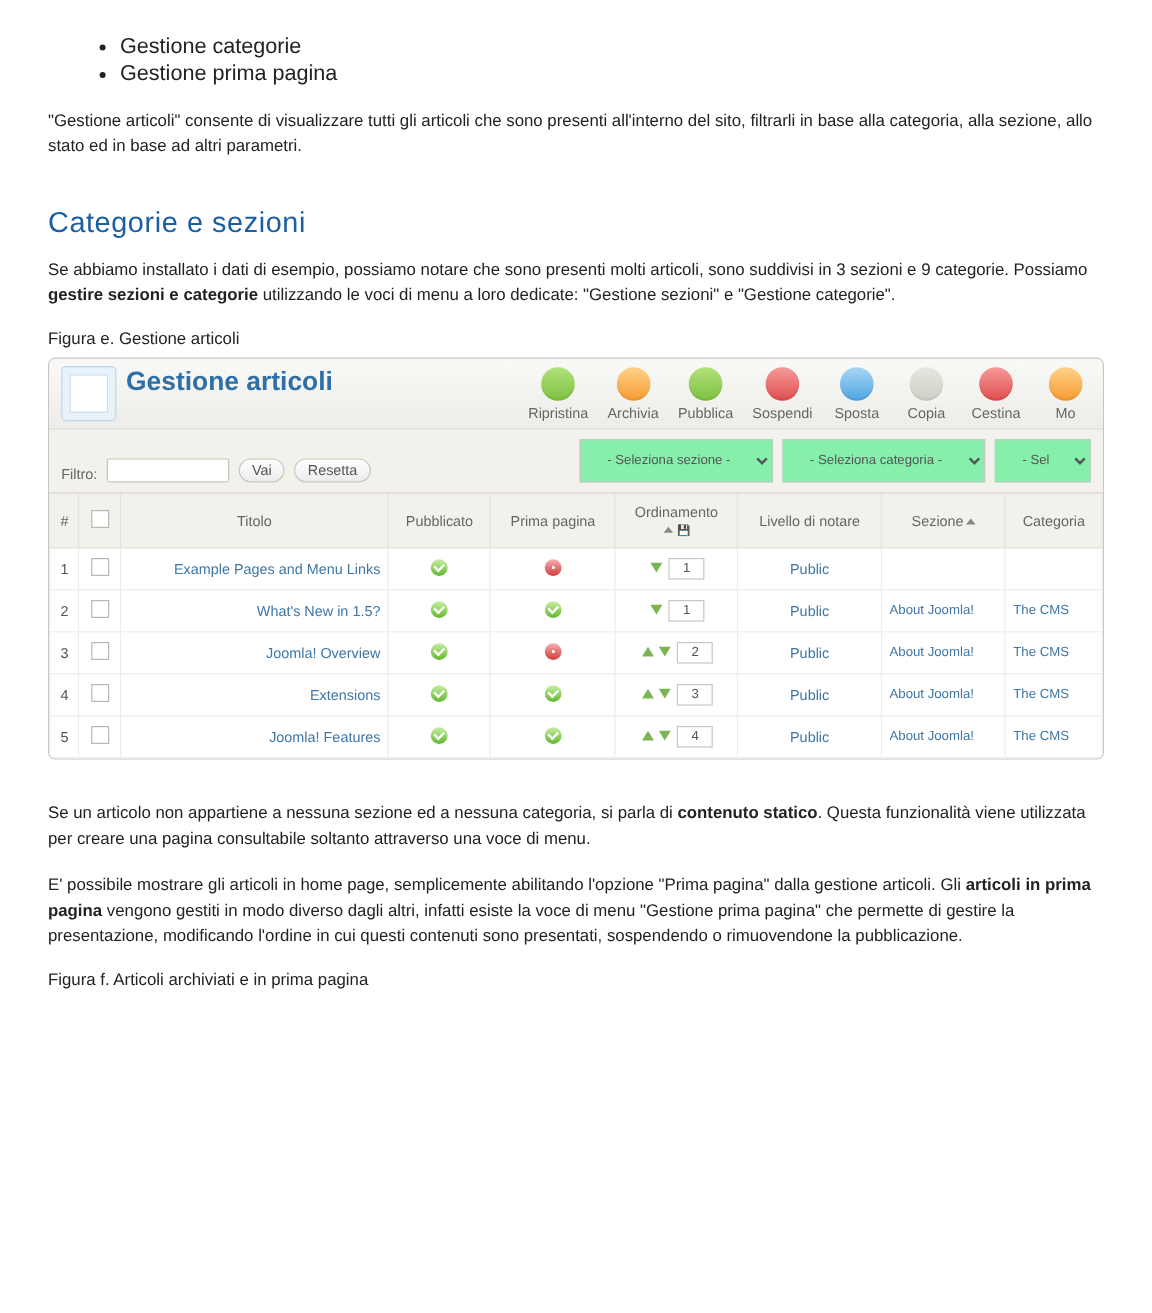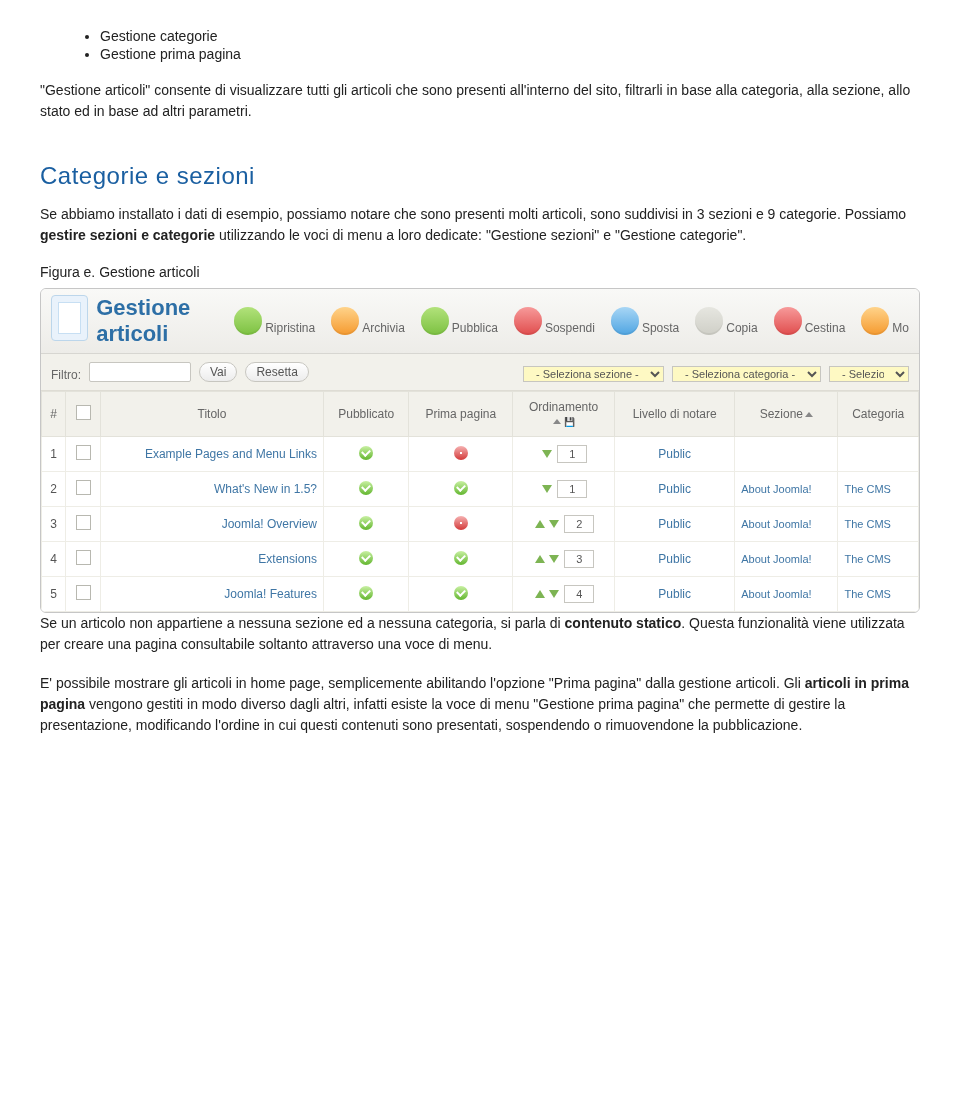--- a/index.html
+++ b/index.html
@@ -1,42 +1,42 @@
 <!DOCTYPE html>
 <html><head>
 <meta charset="utf-8">
 <style>
   body{margin:0;background:#fff;font-family:Arial,Helvetica,sans-serif;color:#222;width:960px}
   .page{padding:28px 40px 40px 40px}
   ul.bullets{margin:0 0 18px 0;padding-left:60px}
-  ul.bullets li{margin-bottom:2px;font-size:14px}
+  ul.bullets li{margin-bottom:2px;font-size:18px}
   p.body{font-size:14px;line-height:1.5;margin:0 0 18px 0}
   h2.sec{color:#1a5fa1;font-size:24px;font-weight:normal;margin:40px 0 14px 0;letter-spacing:0.5px}
   h1.sec{color:#1a5fa1;font-size:40px;font-weight:bold;margin:26px 0 16px 0;letter-spacing:0.5px}
   strong{font-weight:bold}
   .figcap{font-size:14px;margin:18px 0 8px 0}
   
   .ui-frame{border:1px solid #c6c6c6;border-radius:6px;overflow:hidden;font-family:Arial,sans-serif;color:#555;background:#f7f7f5}
   .ui-header{display:flex;align-items:center;background:linear-gradient(#f9f9f7,#edece8);border-bottom:1px solid #d7d6d1;padding:6px 10px}
   .ui-title{display:flex;gap:8px}
   .ui-title-icon{width:44px;height:44px;background:#e9f2fb;border:1px solid #bcd6eb;border-radius:4px;position:relative}
   .ui-title-icon::after{content:"";position:absolute;inset:6px;background:#fff;border:1px solid #c7dff3}
   .ui-title-text{color:#2d6fa6;font-size:22px;font-weight:bold}
   .toolbar{margin-left:auto;display:flex;gap:16px;color:#666;font-size:12px}
-  .tool{display:flex;flex-direction:row;align-items:flex-end;gap:3px;min-width:42px}
+  .tool{display:flex;flex-direction:column;align-items:center;gap:3px;min-width:42px}
   .tool-icon{width:28px;height:28px;border-radius:50%;background:#e8e8e4;position:relative;box-shadow:inset 0 -2px 0 rgba(0,0,0,0.05)}
   .tool-icon.green{background:linear-gradient(#b2e27b,#7cc141)}
   .tool-icon.orange{background:linear-gradient(#ffd38a,#f59a2f)}
   .tool-icon.red{background:linear-gradient(#f79a9a,#e04d4d)}
   .tool-icon.blue{background:linear-gradient(#a8d6f5,#4fa5e2)}
   .tool-icon.gray{background:linear-gradient(#e6e6e0,#cfcfc7)}
   .filterbar{display:flex;align-items:flex-end;gap:8px;padding:8px 10px;border-bottom:1px solid #dedcd4;background:#f2f1eb;font-size:12px;color:#666}
   .txtbox{border:1px solid #c7c6c0;background:#fff;height:18px;width:100px;border-radius:2px}
   .btn{border:1px solid #c7c6c0;border-radius:10px;padding:2px 10px;background:linear-gradient(#fff,#ececec);font-size:12px;color:#555}
-  .sel{border:1px solid #c7c6c0;background:#fef9c3;height:16px;font-size:11px;color:#555;padding:0 8px}
+  .sel{border:1px solid #c7c6c0;background:#86efac;height:36px;font-size:11px;color:#555;padding:0 18px}
   .spacer{flex:1}
   table.grid{border-collapse:collapse;width:100%;font-size:12px;color:#555;background:#fff}
   table.grid th{background:#f2f1eb;border:1px solid #e3e2da;padding:8px 6px;text-align:center;font-weight:normal;color:#666;vertical-align:middle}
   table.grid th.left{text-align:center}
   table.grid td{border:1px solid #eeede6;padding:8px 6px;text-align:center;vertical-align:middle}
   table.grid td.left{text-align:right;padding-left:18px}
   .chk{display:inline-block;width:13px;height:13px;border:1px solid #b8b8b0;background:#fff}
   .dot{display:inline-block;width:14px;height:14px;border-radius:50%}
   .dot.ok{background:linear-gradient(#c8f0a2,#63b62f);position:relative}
   .dot.ok::after{content:"";position:absolute;left:3px;top:3px;width:6px;height:4px;border-left:2px solid #fff;border-bottom:2px solid #fff;transform:rotate(-45deg)}
@@ -187,22 +187,23 @@
             <td><span class="dot ok"></span></td>
             <td><span class="arrow up"></span><span class="arrow down"></span> <span class="ordbox">4</span></td>
             <td class="link">Public</td>
             <td class="link" style="text-align:left;font-size:11px">About Joomla!</td>
             <td class="link" style="text-align:left;font-size:11px">The CMS</td>
           </tr>
         </tbody>
     </table>
   </div>
 
-  <p class="body" style="">
+  <p class="body" style="margin-top:34px">
     <span>Se un articolo non appartiene a nessuna sezione ed a nessuna categoria, si parla di </span><strong>contenuto statico</strong><span>. Questa funzionalità viene utilizzata per creare una pagina consultabile soltanto attraverso una voce di menu.</span>
   </p>
 
 
   <p class="body">
     <span>E' possibile mostrare gli articoli in home page, semplicemente abilitando l'opzione "Prima pagina" dalla gestione articoli. Gli </span><strong>articoli in prima pagina</strong><span> vengono gestiti in modo diverso dagli altri, infatti esiste la voce di menu "Gestione prima pagina" che permette di gestire la presentazione, modificando l'ordine in cui questi contenuti sono presentati, sospendendo o rimuovendone la pubblicazione.</span>
   </p>
 
+  <p class="figcap">Figura f. Articoli archiviati e in prima pagina</p>
 </div>
 
 </body></html>

